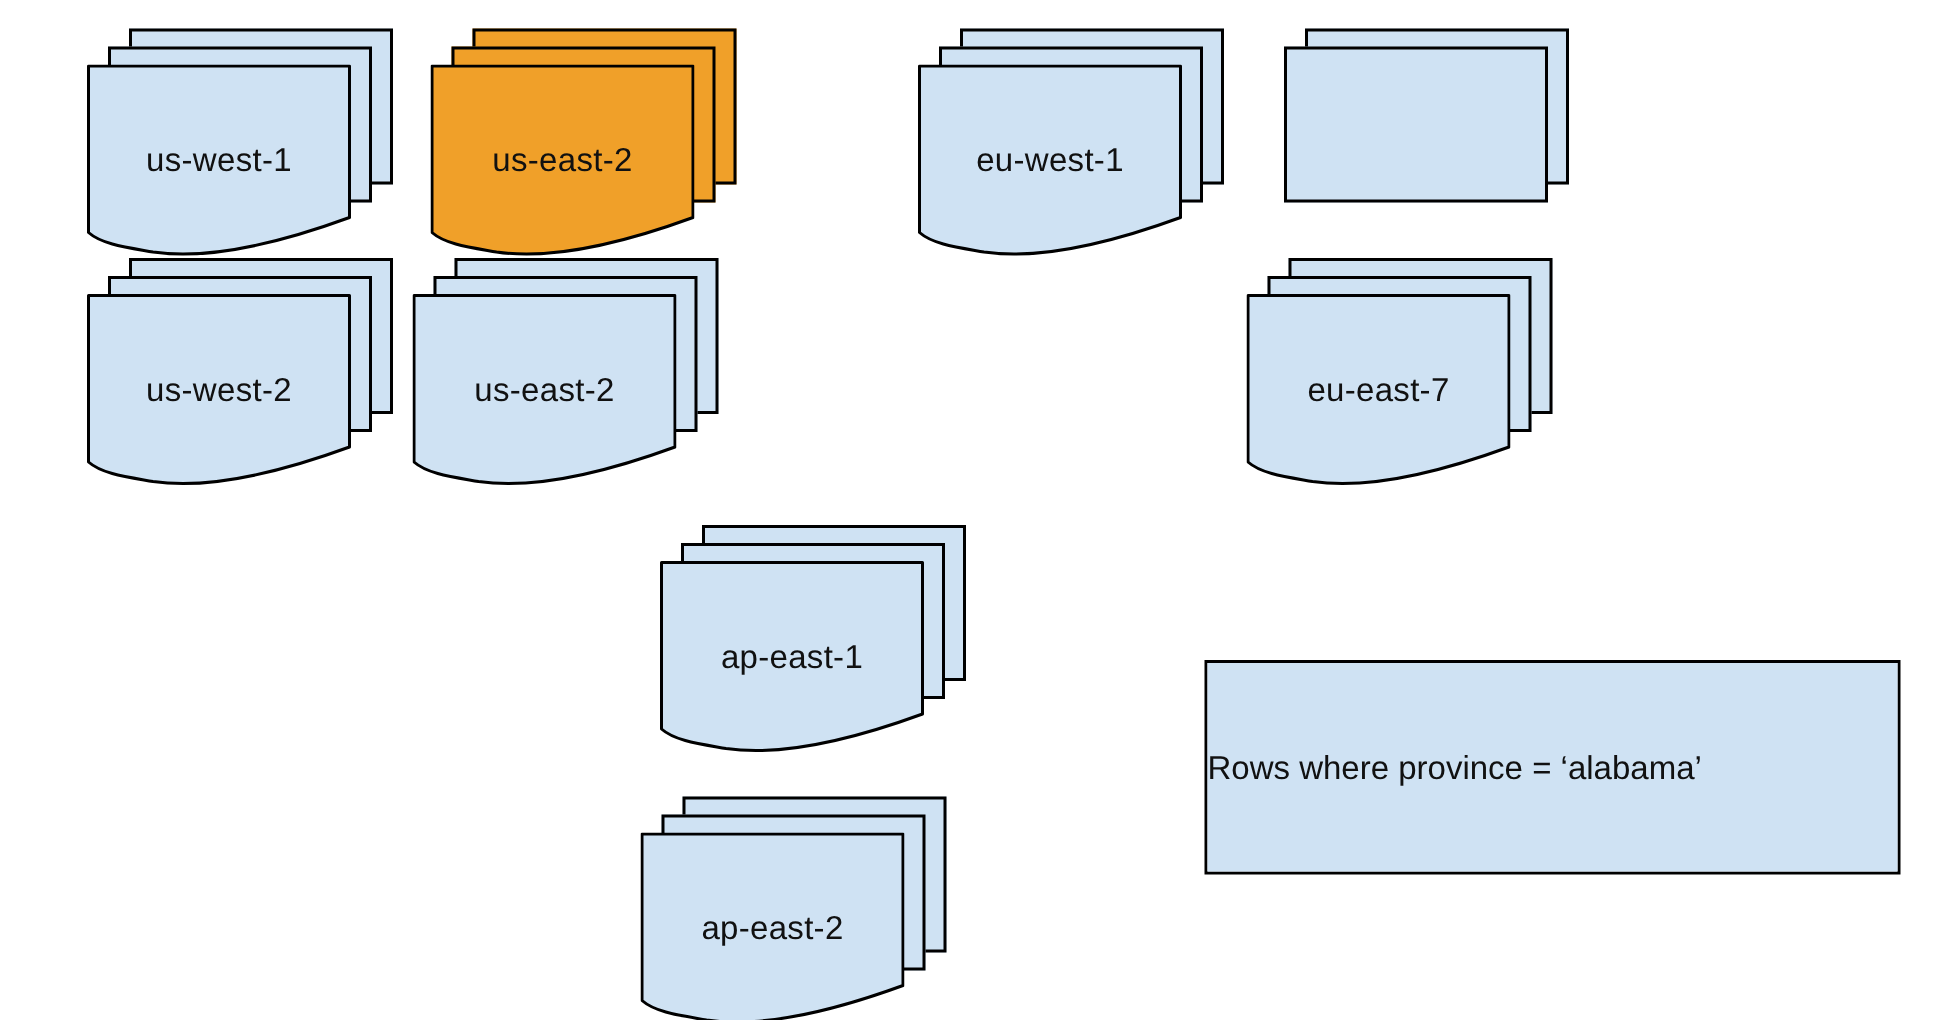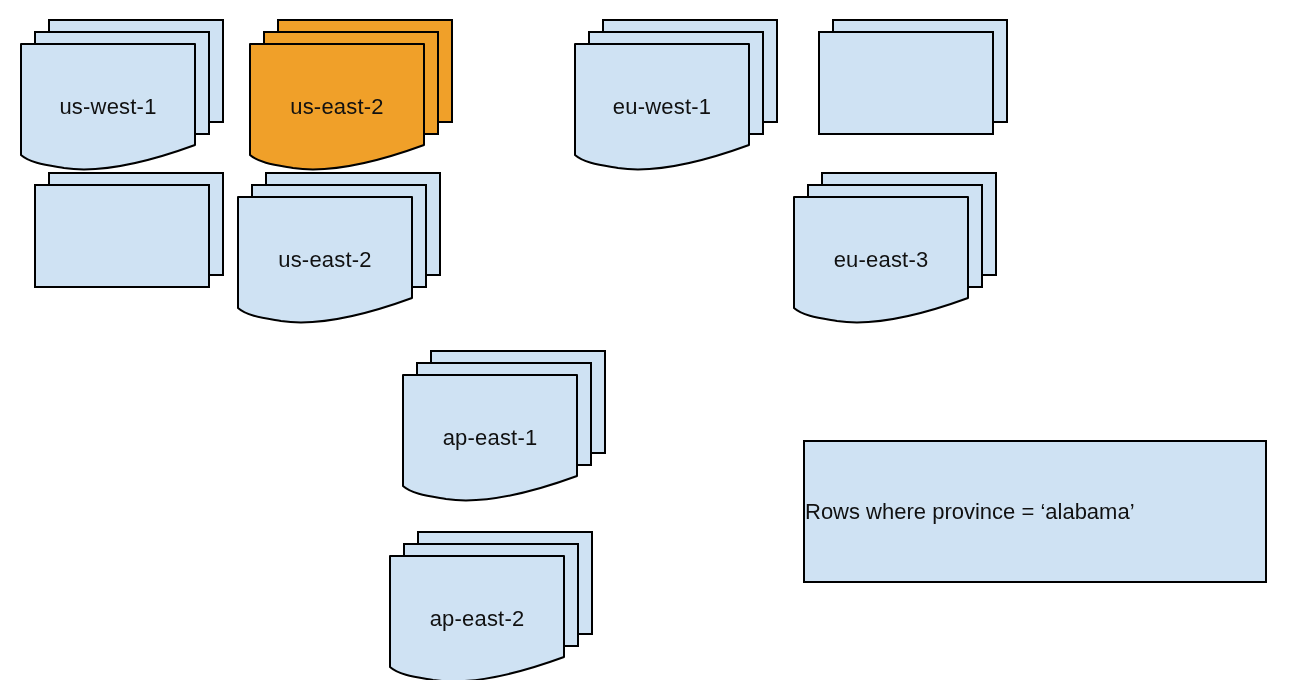--- a/index.html
+++ b/index.html
@@ -20,20 +20,21 @@
     height: 680px;
     background: #ffffff;
     overflow: hidden;
   }
 
   
   .stack {
     position: absolute;
     width: 172px;
     height: 154px;
+    margin-left: 38px;
   }
   .sheet {
     position: absolute;
     width: 176px;
     height: 104px;
     background: var(--blue);
     border: 2px solid var(--stroke);
   }
   .sheet.back { left: 28px; top: 0; }
   .sheet.mid  { left: 14px; top: 12px; }
@@ -126,20 +127,26 @@
   </div>
 
   <div class="stack" style="left:804px; top:19px;">
     <div class="sheet back"></div>
     <div class="sheet mid"></div>
   </div>
 
   <div class="stack" style="left:20px; top:172px;">
     <div class="sheet back"></div>
     <div class="sheet mid"></div>
+    <div class="doc">
+      <svg width="176" height="130" viewBox="0 0 176 130">
+        <path d="M1 1 H175 V102 C134 117 84 131 44 125 C27 122 10 120 1 112 Z"></path>
+      </svg>
+      <span class="doc-label">us-west-2</span>
+    </div>
   </div>
 
   <div class="stack" style="left:237px; top:172px;">
     <div class="sheet back"></div>
     <div class="sheet mid"></div>
     <div class="doc">
       <svg width="176" height="130" viewBox="0 0 176 130">
         <path d="M1 1 H175 V102 C134 117 84 131 44 125 C27 122 10 120 1 112 Z"></path>
       </svg>
       <span class="doc-label">us-east-2</span>
@@ -147,21 +154,21 @@
   </div>
 
 
   <div class="stack" style="left:793px; top:172px;">
     <div class="sheet back"></div>
     <div class="sheet mid"></div>
     <div class="doc">
       <svg width="176" height="130" viewBox="0 0 176 130">
         <path d="M1 1 H175 V102 C134 117 84 131 44 125 C27 122 10 120 1 112 Z"></path>
       </svg>
-      <span class="doc-label">eu-east-3</span>
+      <span class="doc-label">eu-east-7</span>
     </div>
   </div>
 
   <div class="stack" style="left:402px; top:350px;border-radius:16px;">
     <div class="sheet back"></div>
     <div class="sheet mid"></div>
     <div class="doc">
       <svg width="176" height="130" viewBox="0 0 176 130">
         <path d="M1 1 H175 V102 C134 117 84 131 44 125 C27 122 10 120 1 112 Z"></path>
       </svg>

